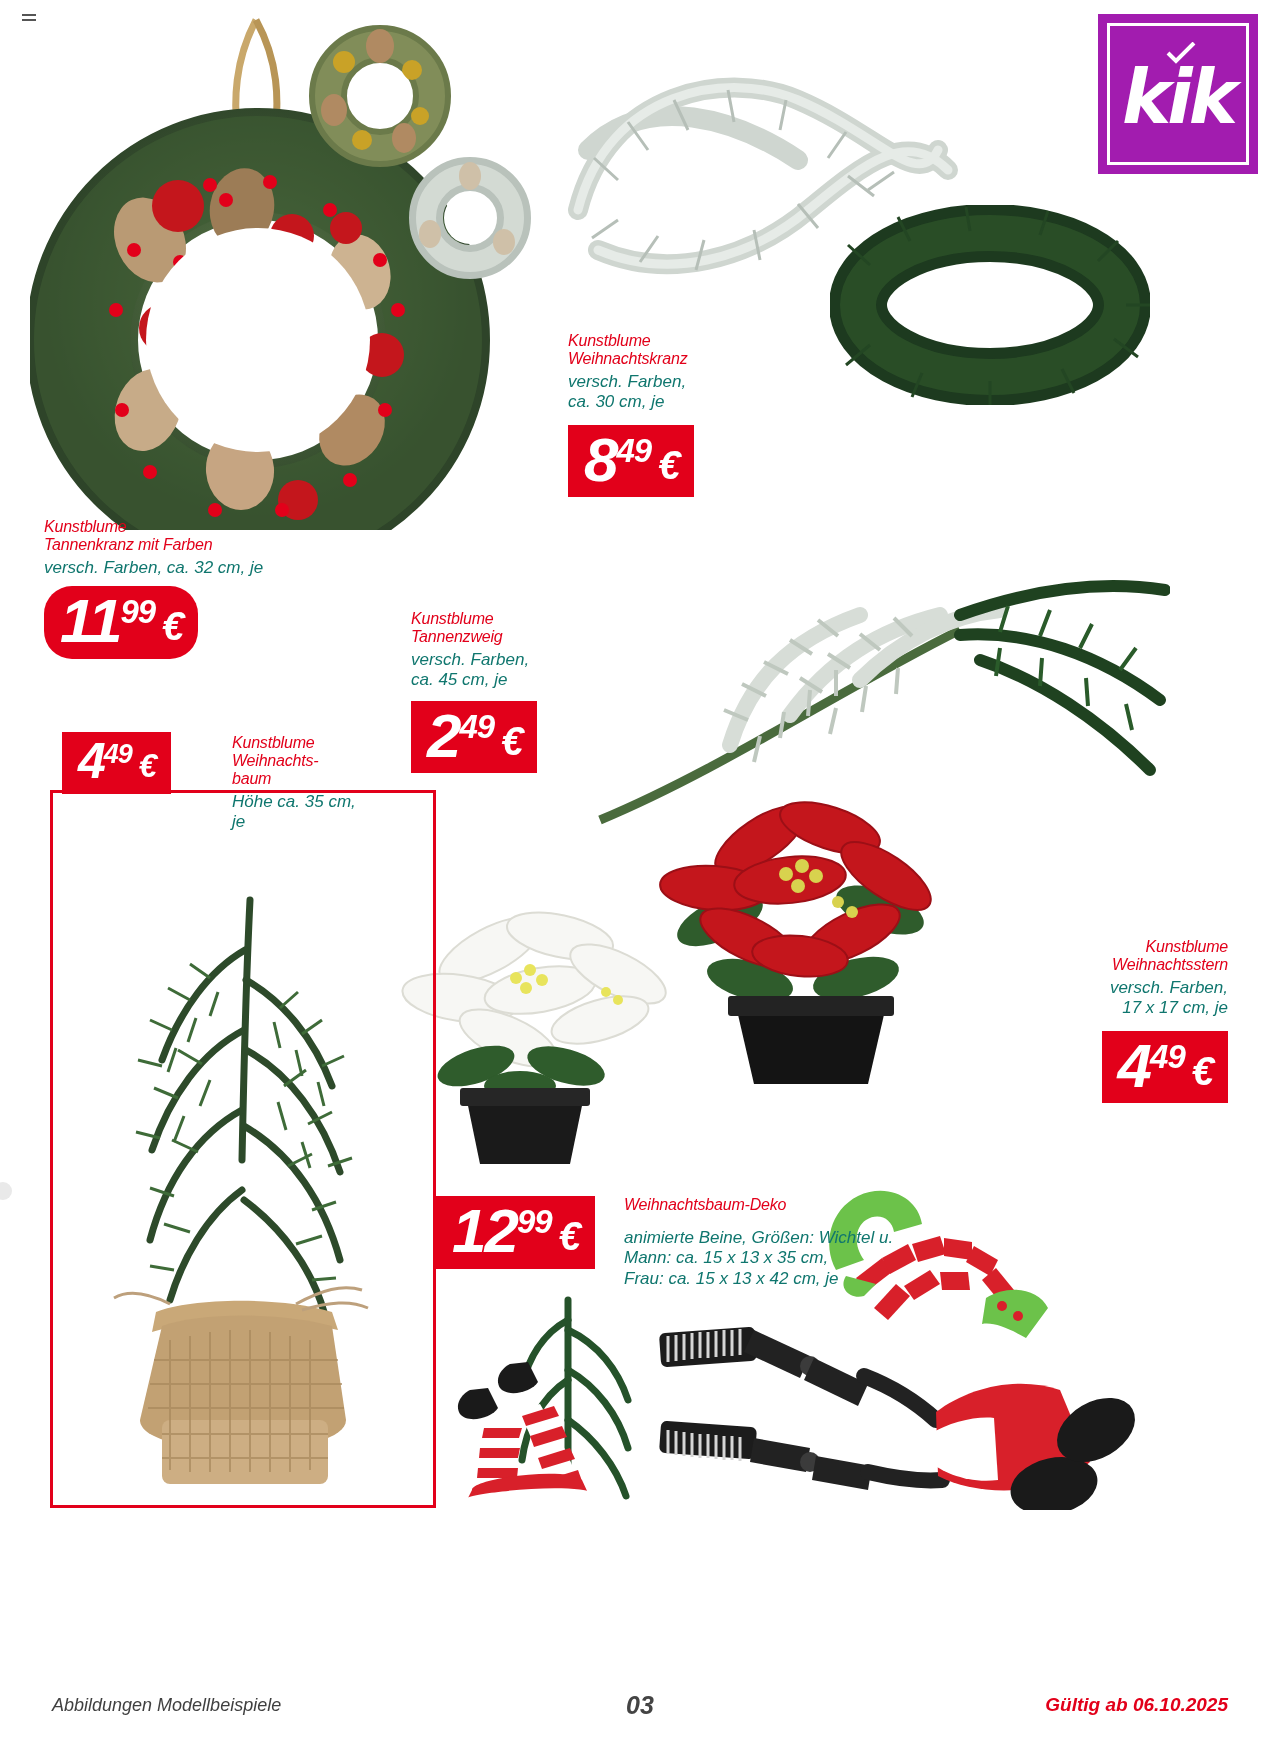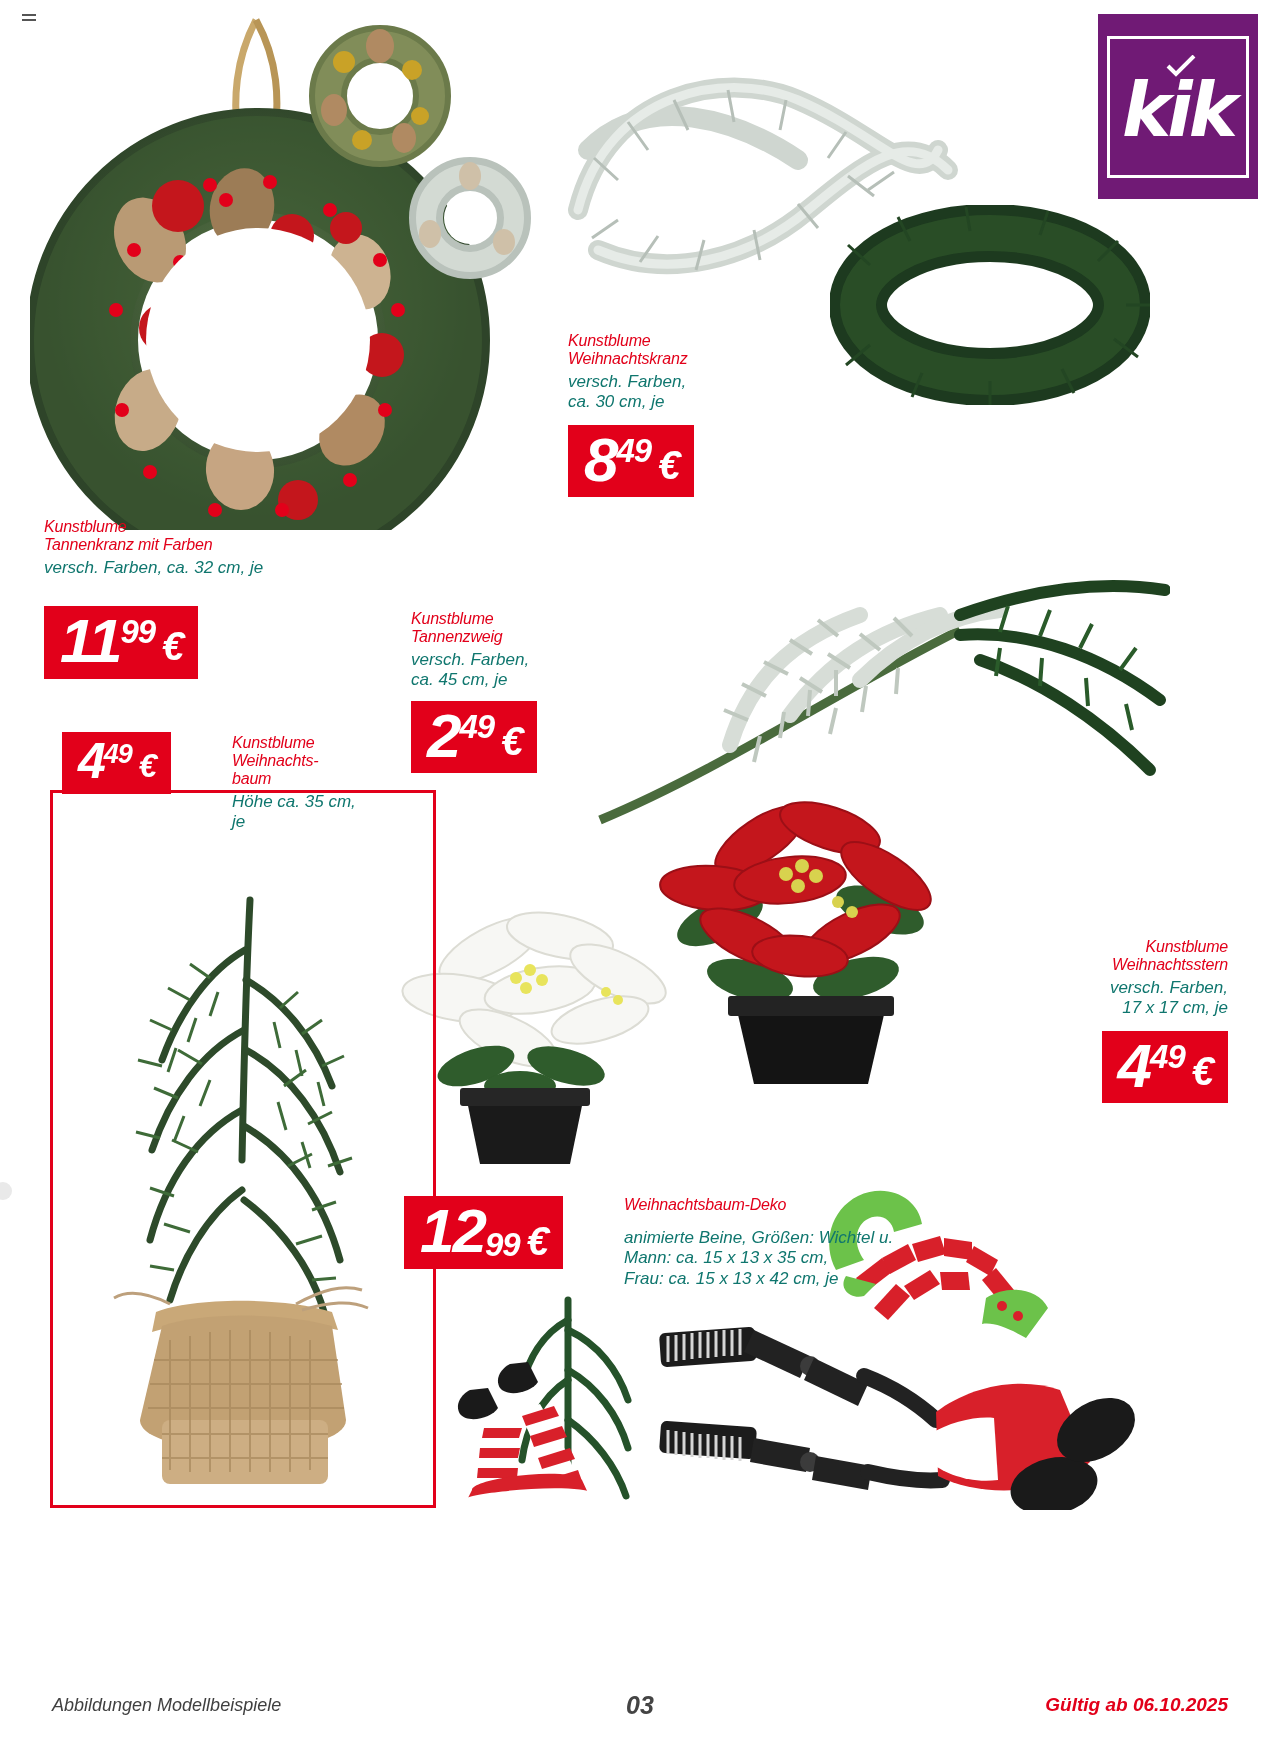--- a/index.html
+++ b/index.html
@@ -64,22 +64,22 @@
   .price-tag.small .price-main { font-size: 50px; }
   .price-tag.small .price-cents { font-size: 27px; }
   .price-tag.small .price-cur { font-size: 33px; margin-top: 11px; }
 
   
   .logo {
     position: absolute;
     right: 22px;
     top: 14px;
     width: 160px;
-    height: 185px;
-    background: #701a75;
+    height: 160px;
+    background: #a21caf;
     display: flex;
     align-items: center;
     justify-content: center;
   }
   .logo-inner {
     border: 3px solid #ffffff;
     width: 136px;
     height: 136px;
     display: flex;
     align-items: center;
@@ -506,21 +506,21 @@
     <circle cx="368" cy="136" r="5" fill="#d8202a"></circle>
   </g>
 </svg>
 
 <div class="abs" style="left:44px; top:518px; width:380px;">
   <div class="prod-title">
     <div>Kunstblume</div>
     <div>Tannenkranz mit Farben</div>
   </div>
   <div class="prod-desc" style="margin-top:4px;">versch. Farben, ca. 32 cm, je</div>
-  <div class="price-tag" style="margin-top:28px;">
+  <div class="price-tag" style="margin-top:8px;border-radius:28px;">
     <span class="price-main">11</span>
     <span class="price-cents">99</span>
     <span class="price-cur">€</span>
   </div>
 </div>
 
 <div class="abs" style="left:568px; top:332px; width:300px;">
   <div class="prod-title">
     <div>Kunstblume</div>
     <div>Weihnachtskranz</div>
@@ -580,21 +580,21 @@
     <div>versch. Farben,</div>
     <div>17 x 17 cm, je</div>
   </div>
   <div class="price-tag" style="margin-top:12px;">
     <span class="price-main">4</span>
     <span class="price-cents">49</span>
     <span class="price-cur">€</span>
   </div>
 </div>
 
-<div class="abs price-tag" style="left:404px; top:1196px;align-items:flex-end;">
+<div class="abs price-tag" style="left:436px; top:1196px;">
   <span class="price-main">12</span>
   <span class="price-cents">99</span>
   <span class="price-cur">€</span>
 </div>
 <div class="abs" style="left:624px; top:1196px; width:360px;">
   <div class="prod-title">
     <div>Weihnachtsbaum-Deko</div>
   </div>
   <div class="prod-desc" style="margin-top:14px;">
     <div>animierte Beine, Größen: Wichtel u.</div>

